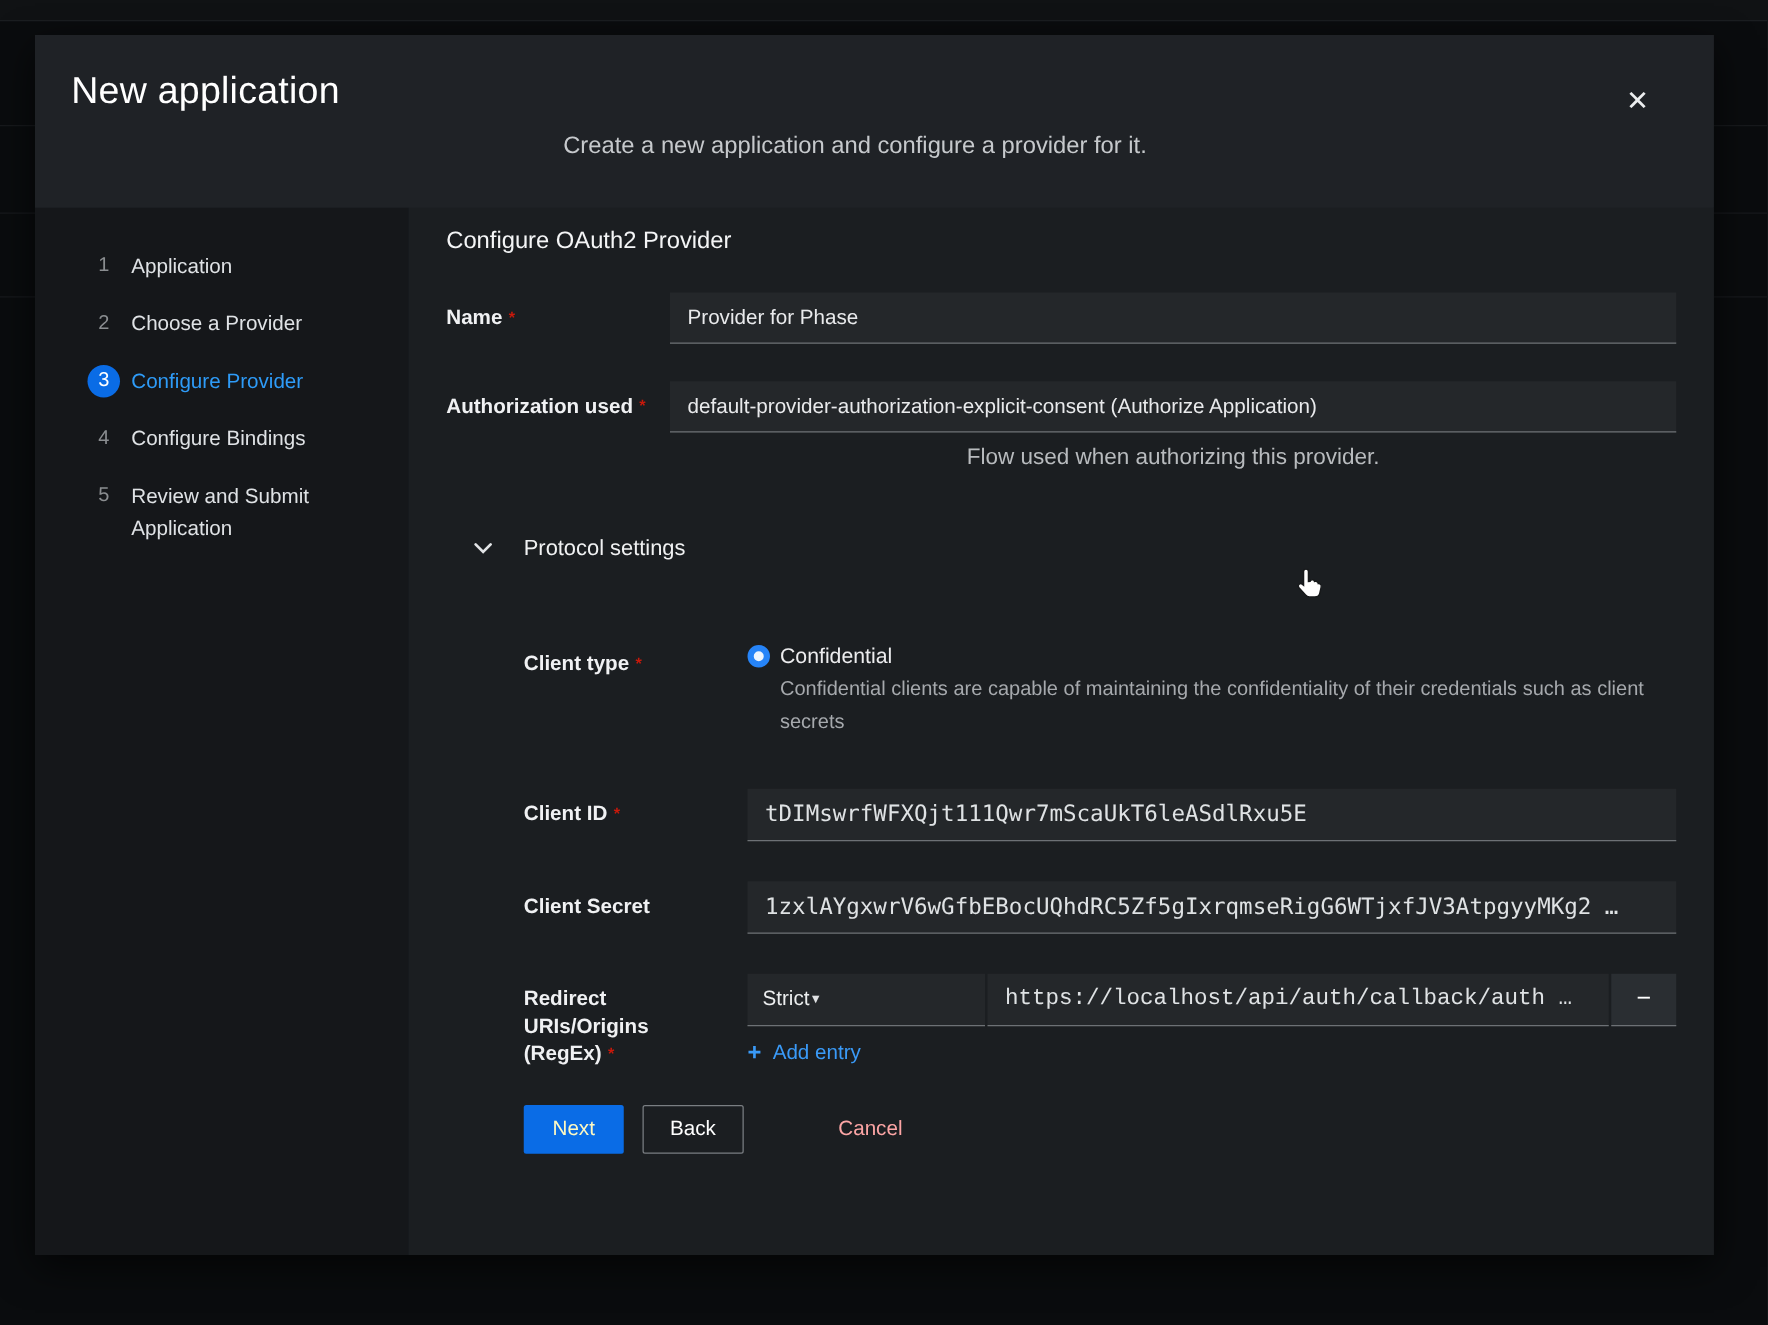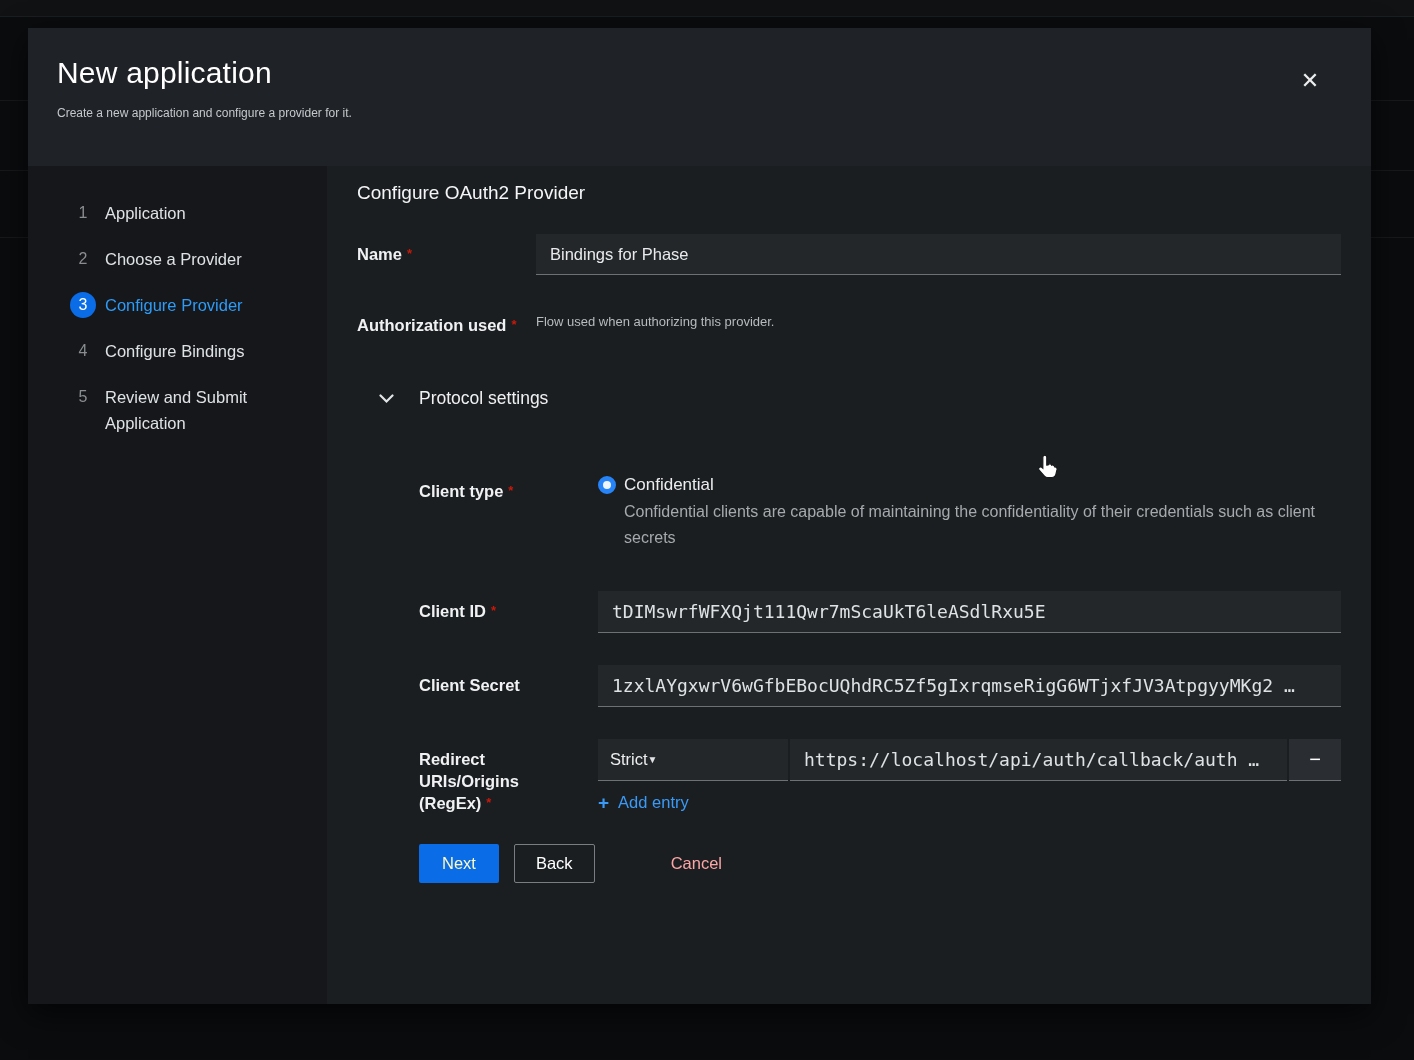--- a/index.html
+++ b/index.html
@@ -15,21 +15,21 @@
   .bg-line { position:absolute; left:0; width:100%; height:1px; background:#17191c; }
 
   
   .modal {
     position:absolute; left:28px; top:28px; width:1343px; height:976px;
     background:#1e2125; box-shadow:0 10px 30px rgba(0,0,0,.65);
     display:flex; flex-direction:column;
   }
   .modal-header { position:relative; height:138px; flex:none; padding:28px 60px 0 29px; background:#1f2226; }
   .modal-title { font-size:30px; font-weight:500; color:#ffffff; letter-spacing:.2px; }
-  .modal-desc { margin-top:16px; font-size:12px; color:#c6c9cc; }
+  .modal-desc { margin-top:16px; font-size:19px; color:#c6c9cc;text-align:center; }
   .close-btn {
     position:absolute; top:36px; right:44px; width:34px; height:34px;
     background:transparent; border:none; cursor:pointer; color:#eceeef; font-size:22px; line-height:34px;
   }
 
   .wizard { flex:1; display:flex; min-height:0; }
 
   
   .steps { width:299px; flex:none; background:#15171a; padding-top:24px; }
   .step { display:flex; align-items:flex-start; padding:10px 20px 10px 42px; cursor:pointer; }
@@ -45,21 +45,21 @@
   .row { display:grid; grid-template-columns:179px 1fr; align-items:start; }
   .label-cell { padding-top:9px; font-size:16.5px; font-weight:700; color:#f0f1f3; line-height:22px; padding-right:14px; }
   .req { color:#c9190b; font-size:13px; margin-left:5px; vertical-align:top; }
 
   .text-input {
     height:41px; line-height:40px; padding:0 14px;
     background:#24272a; border-bottom:1px solid #6d7175;
     font-size:16.5px; color:#e9eaec; white-space:nowrap; overflow:hidden; cursor:text;
   }
   .mono { font-family:"DejaVu Sans Mono","Liberation Mono",monospace; font-size:18px; color:#dfe2e4; text-overflow:ellipsis; }
-  .helper { margin-top:9px; font-size:13px; color:#b8bbbe; }
+  .helper { margin-top:9px; font-size:18px; color:#b8bbbe;text-align:center; }
 
   .row-name { margin-top:30px; }
   .row-flow { margin-top:30px; }
 
   .section-toggle-row { margin-top:52px; display:flex; align-items:center; cursor:pointer; }
   .section-caret { margin-left:22px; width:40px; flex:none; display:flex; align-items:center; }
   .section-title { font-size:17.5px; color:#f0f1f2; }
 
   .indent-group { margin-left:62px; }
   .row-clienttype { margin-top:62px; }
@@ -74,21 +74,21 @@
   .row-redirect { margin-top:32px; }
   .field-mono { height:42px; line-height:41px; }
 
   .redirect-line { display:flex; gap:2px; }
   .select-box {
     width:190px; flex:none; height:42px; line-height:41px; padding:0 12px;
     background:#24272a; border-bottom:1px solid #6d7175;
     font-size:16.5px; color:#eceeef; display:flex; align-items:center; justify-content:flex-start; cursor:pointer;
   }
   .caret-down { font-size:10px; color:#dfe1e3; }
-  .redirect-input { flex:1; min-width:0; }
+  .redirect-input { flex:1; min-width:0;font-family:Liberation Mono, monospace; }
   .minus-btn {
     width:52px; flex:none; height:42px; background:#2a2e32; border:none; border-bottom:1px solid #6d7175;
     color:#ffffff; font-size:20px; cursor:pointer;
   }
   .add-entry { margin-top:12px; display:inline-flex; align-items:center; gap:9px; color:#3a9af7; font-size:16.5px; cursor:pointer; }
   .add-entry .plus { font-size:19px; font-weight:700; line-height:18px; }
 
   .footer { margin-top:30px; display:flex; align-items:center; }
   .btn { font-size:16.5px; border-radius:2px; cursor:pointer; }
   .btn-primary { background:#0a6ce6; color:#fef9c3; border:none; padding:10px 23px; }
@@ -142,29 +142,30 @@
 
     <section class="content">
 
       <h2 class="form-heading">Configure OAuth2 Provider</h2>
 
       <div class="row row-name">
         <div class="label-cell">
           <span>Name</span><span class="req">*</span>
         </div>
         <div>
-          <div class="text-input">Bindings for Phase</div>
+          <div class="text-input">Provider for Phase</div>
         </div>
       </div>
 
       <div class="row row-flow">
         <div class="label-cell">
           <span>Authorization used</span><span class="req">*</span>
         </div>
         <div>
+          <div class="text-input">default-provider-authorization-explicit-consent (Authorize Application)</div>
           <div class="helper">Flow used when authorizing this provider.</div>
         </div>
       </div>
 
       <div class="section-toggle-row">
         <span class="section-caret">
           <svg width="15" height="10" viewBox="0 0 15 10">
               <path d="M1.5 1.5l6 6 6-6" fill="none" stroke="#e2e4e6" stroke-width="2.2" stroke-linecap="round"></path>
             </svg>
         </span>

